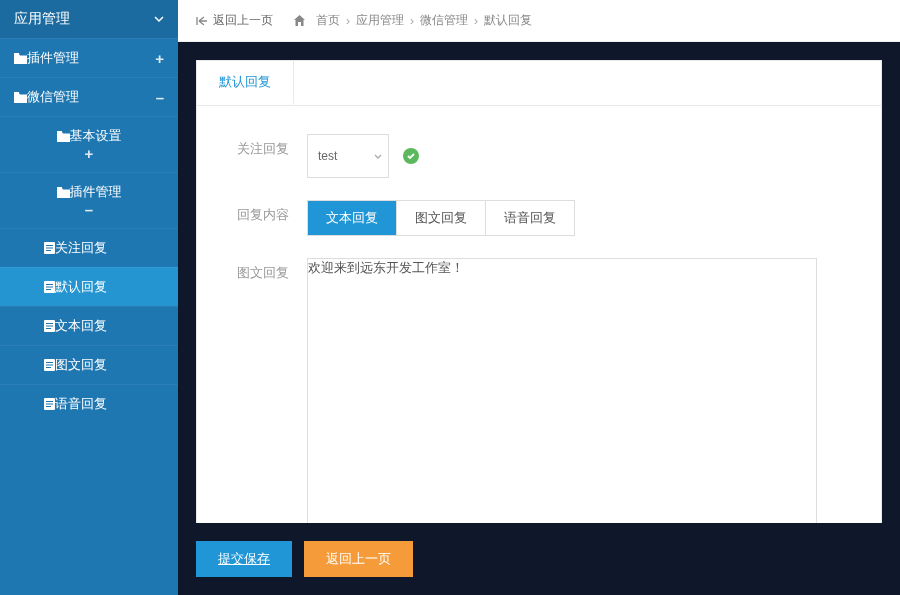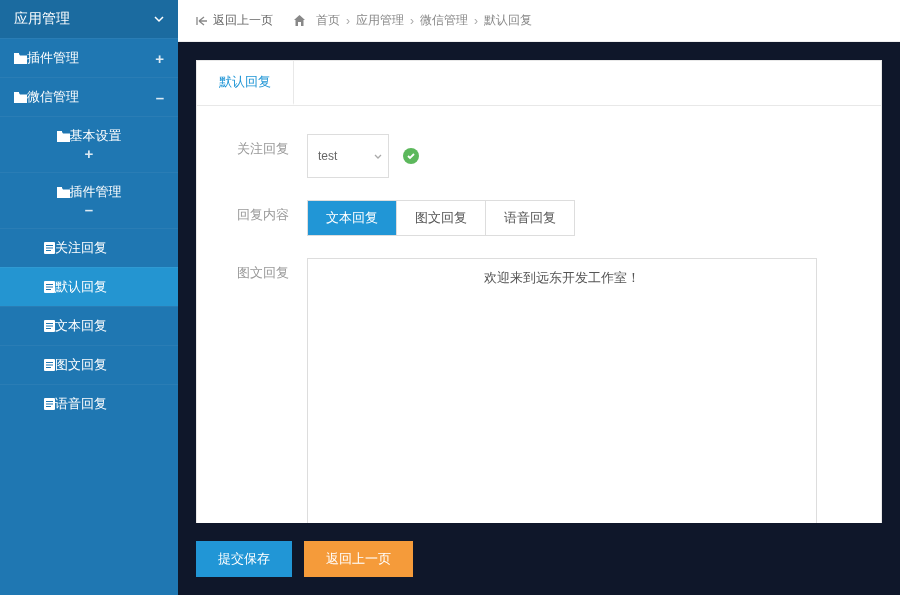--- a/index.html
+++ b/index.html
@@ -41,25 +41,25 @@
     .select-box { width: 82px; height: 44px; border: 1px solid #ddd; padding: 0 24px 0 10px; font-size: 12px; color: #666; background: #fff; display: flex; align-items: center; cursor: pointer; }
     .select-arrow { position: absolute; right: 6px; top: 50%; transform: translateY(-50%); color: #aaa; pointer-events: none; }
     
     .check-ok { width: 16px; height: 16px; border-radius: 50%; background: #5cb85c; display: flex; align-items: center; justify-content: center; color: #fff; font-size: 10px; flex-shrink: 0; }
     
     .msg-types { display: flex; border: 1px solid #ddd; }
     .msg-type { padding: 8px 18px; font-size: 13px; cursor: pointer; border-right: 1px solid #ddd; color: #555; background: #fff; }
     .msg-type:last-child { border-right: none; }
     .msg-type.active { background: #2196d6; color: #fff; }
     
-    .textarea { width: 510px; height: 270px; border: 1px solid #ddd; padding: 10px; font-size: 13px; font-family: inherit; resize: none; color: #555; text-align: center; }
+    .textarea { width: 510px; height: 270px; border: 1px solid #ddd; padding: 0; font-size: 13px; font-family: inherit; resize: none; color: #555; }
     
     .footer-buttons { padding: 18px; display: flex; gap: 12px; }
     .btn { padding: 9px 22px; font-size: 13px; color: #fff; border: none; cursor: pointer; }
-    .btn-primary { background: #2196d6; }
+    .btn-primary { background: #2196d6; text-decoration: underline; }
     .btn-warning { background: #f59b3a; }
     
     svg { display: block; }
   </style>
 </head>
 <body>
 
 <div class="layout">
 
   <div class="sidebar">

